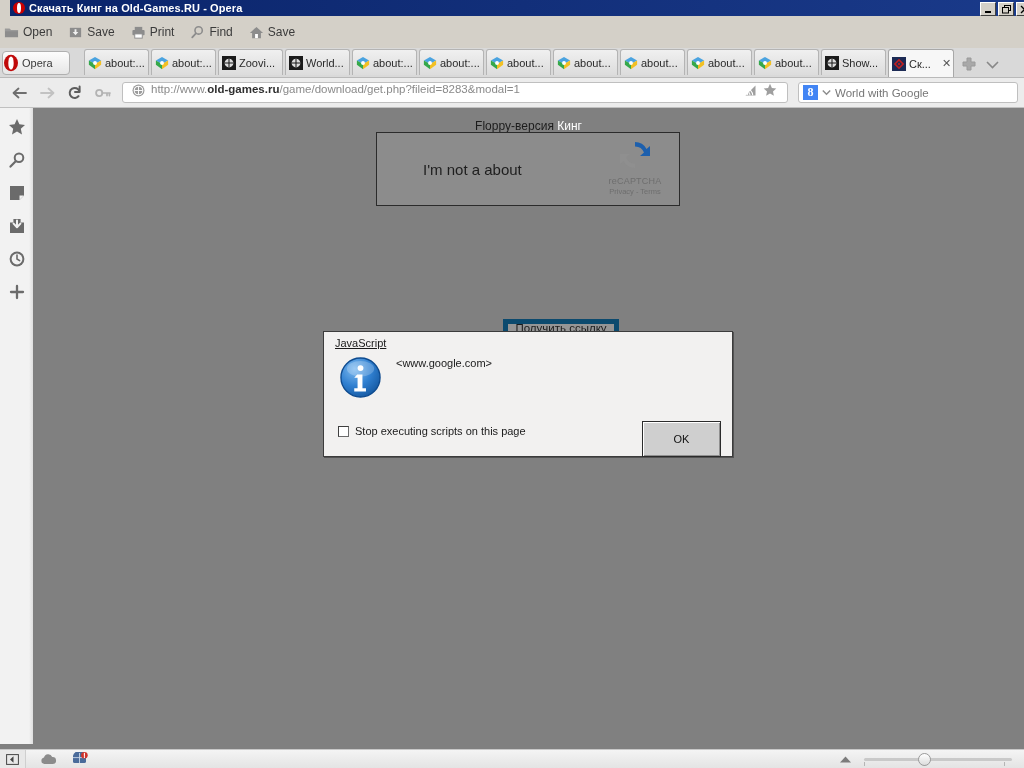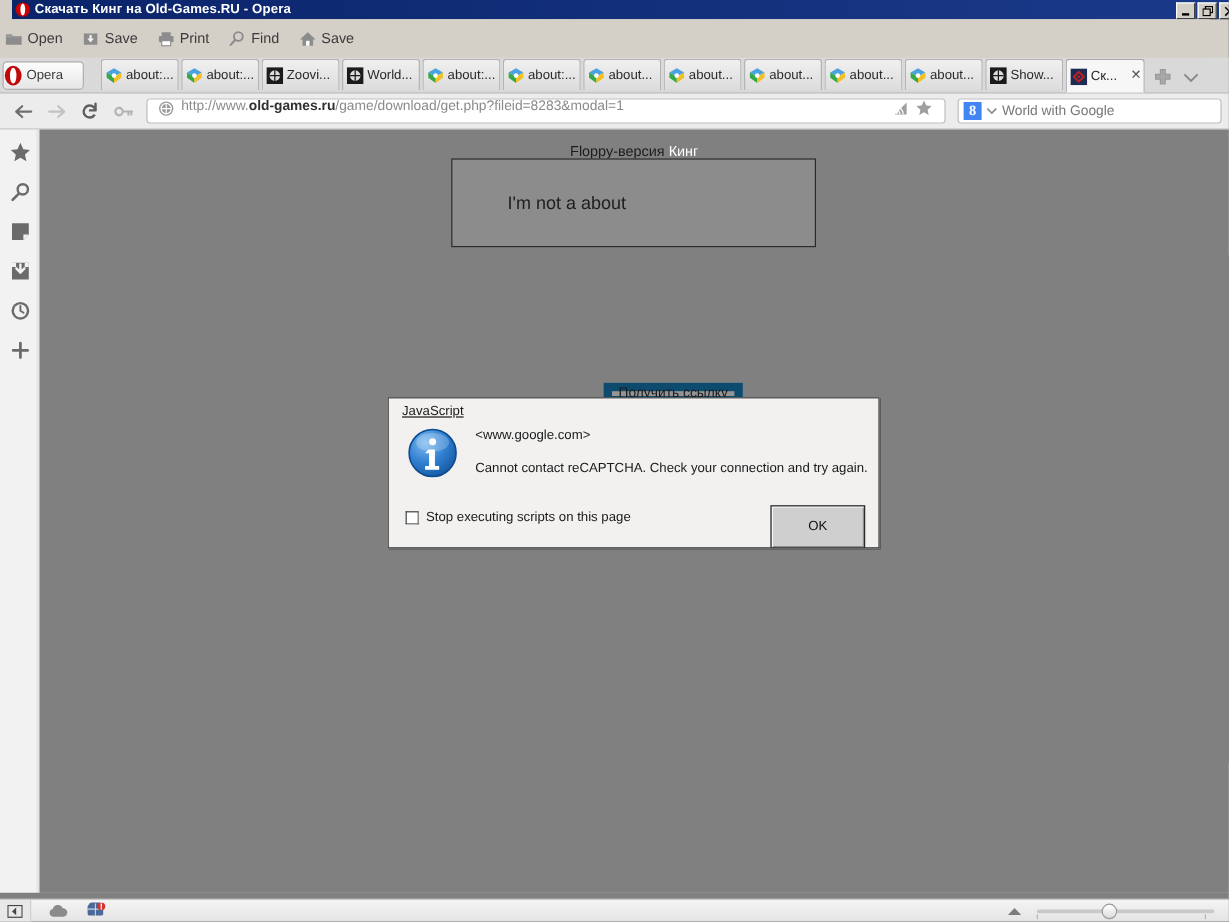--- a/index.html
+++ b/index.html
@@ -172,21 +172,21 @@
     font-family:"Liberation Sans",sans-serif;
   }
   .recap-brand {
     position:absolute; right:6px; top:4px; width:76px;
     display:flex; flex-direction:column; align-items:center; gap:1px;
   }
   .recap-name { font-size:9px; color:#6e6e6e; letter-spacing:0.2px; }
   .recap-terms { font-size:7.5px; color:#6e6e6e; }
   .get-link-btn {
     position:absolute; left:470px; top:211px; width:116px; height:18px;
-    background:#959595; border:7px solid #0c4a6e;
+    background:#959595; border:5px solid #0c4a6e;
     display:flex; align-items:center; justify-content:center;
     font-size:11.5px; color:#1b1b1b; cursor:pointer;text-align:center;
   }
 
   
   .dialog {
     position:absolute; left:323px; top:331px; width:410px; height:126px;
     background:#f2f1f0;
     border:1px solid #3c3c3c;
     box-shadow:1px 1px 0 rgba(0,0,0,0.35);
@@ -542,20 +542,29 @@
       <path d="M9 3 V15 M3 9 H15" stroke="#6b6b6b" stroke-width="2.3" stroke-linecap="round"></path>
     </svg>
   </div>
 
   <div class="page">
 
     <div class="captcha-title"><span>Floppy-версия </span><span class="lnk">Кинг</span></div>
 
     <div class="captcha-box">
       <div class="captcha-label">I'm not a about</div>
+      <div class="recap-brand">
+        <svg width="42" height="38" viewBox="0 0 42 38">
+          <path d="M21 5 a13 13 0 0 1 11.5 7 l3.5 -3 v10 h-10 l4 -3.5 a9.5 9.5 0 0 0 -9 -6 Z" fill="#1c5fad"></path>
+          <path d="M21 31 a13 13 0 0 1 -11.5 -7 l-3.5 3 v-10 h10 l-4 3.5 a9.5 9.5 0 0 0 9 6 Z" fill="#8f8f8f"></path>
+          <path d="M23 11 l7 7 l-7 7 l-7 -7 Z" fill="#8f8f8f" opacity="0.0"></path>
+        </svg>
+        <div class="recap-name">reCAPTCHA</div>
+        <div class="recap-terms">Privacy - Terms</div>
+      </div>
     </div>
 
     <div class="get-link-btn">Получить ссылку</div>
   </div>
 
   <div class="dialog">
     <div class="dlg-title">JavaScript</div>
     <svg class="dlg-icon" viewBox="0 0 44 44">
       <defs>
         <radialGradient id="ig" cx="35%" cy="28%" r="80%">
@@ -563,21 +572,20 @@
           <stop offset="55%" stop-color="#2f7fd0"></stop>
           <stop offset="100%" stop-color="#14579f"></stop>
         </radialGradient>
       </defs>
       <circle cx="22" cy="22" r="20" fill="url(#ig)" stroke="#0e4b8f" stroke-width="1.4"></circle>
       <ellipse cx="22" cy="13" rx="14" ry="8" fill="#ffffff" opacity="0.22"></ellipse>
       <circle cx="22" cy="12.4" r="3" fill="#ffffff"></circle>
       <path d="M18.6 19 h5.4 v14 h3.6 v3.3 h-12 v-3.3 h3.4 v-10.7 h-3.4 Z" fill="#ffffff"></path>
     </svg>
     <div class="dlg-url">&lt;www.google.com&gt;</div>
-    <div class="dlg-msg">Cannot contact reCAPTCHA. Check your connection and try again.</div>
     <div class="dlg-check">
       <div class="cbox"></div>
       <span>Stop executing scripts on this page</span>
     </div>
     <div class="dlg-ok">OK</div>
   </div>
 
   <div class="statusgap"></div>
   <div class="statusbar">
     <div class="panel-toggle">

